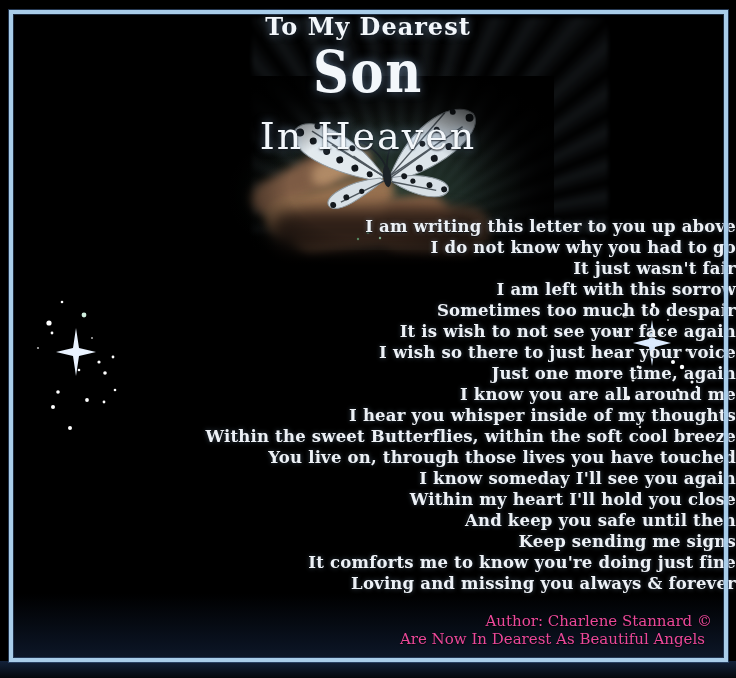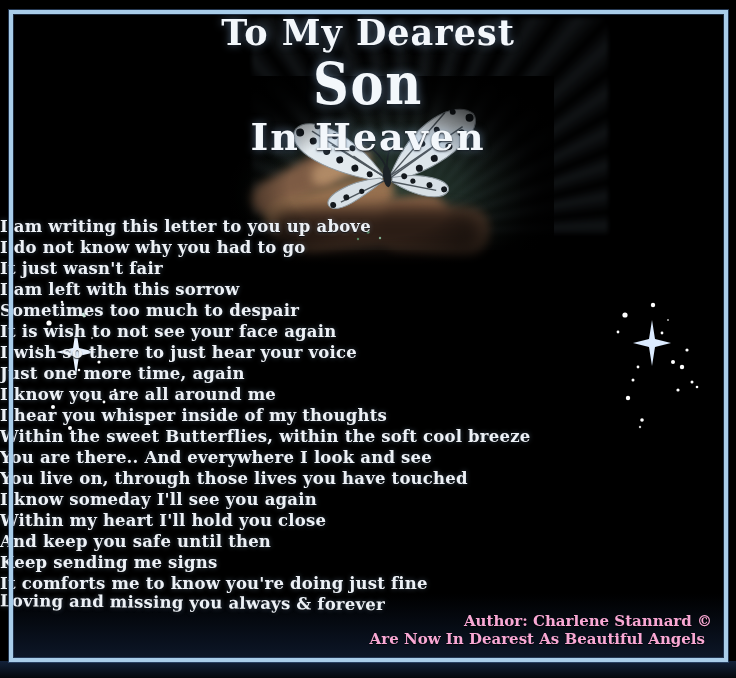--- a/index.html
+++ b/index.html
@@ -59,46 +59,46 @@
     position:absolute; inset:-34px;
     background:radial-gradient(ellipse at 50% 54%, rgba(0,0,0,0) 34%, rgba(0,0,0,.82) 66%, #000 82%);
   }
   
   .starfield { position:absolute; z-index:1; }
   .starfield-left  { left:18px;  top:288px; }
   .starfield-right { left:598px; top:282px; }
   
   .header { position:absolute; left:0; right:0; top:0; text-align:center; z-index:2; color:#f3f7fb; }
   .header-line1 {
-    margin-top:12px; font-size:35px; font-weight:bold; letter-spacing:1px;
+    margin-top:12px; font-size:24px; font-weight:bold; letter-spacing:1px;
     text-shadow:0 0 9px rgba(150,190,235,.5), 0 1px 2px #000;
   }
   .header-title {
     margin-top:2px; font-size:55px; font-weight:bold; letter-spacing:2px; line-height:1.0;
     transform:scale(.9,1.04); transform-origin:center top;
     text-shadow:0 0 10px rgba(150,190,235,.55), 0 2px 2px #000;
   }
   .header-line3 {
-    margin-top:4px; font-size:38px; font-weight:bold; letter-spacing:2px;
+    margin-top:16px; font-size:38px; font-weight:normal; letter-spacing:2px;
     text-shadow:0 0 9px rgba(150,190,235,.5), 0 1px 2px #000;
   }
   
   .poem {
     position:absolute; left:0; right:0; top:216px; z-index:2;
-    text-align:left; font-weight:bold; font-size:16.5px; line-height:21px;
+    text-align:right; font-weight:bold; font-size:16.5px; line-height:21px;
     letter-spacing:.2px; color:#edf1f6;
     text-shadow:0 0 5px rgba(165,200,235,.35), 0 1px 1px rgba(0,0,0,.85);
   }
   .poem .poem-line { white-space:nowrap; }
   .poem .poem-line:nth-child(19) { transform:rotate(.6deg); }
   .poem .poem-line:nth-child(20) { transform:rotate(1.2deg); }
   
   .attribution {
     position:absolute; right:24px; top:612px; z-index:6; text-align:right;
-    font-weight:bold; font-size:15px; line-height:18px; color:#f9a8d4;
+    font-weight:normal; font-size:15px; line-height:18px; color:#ec4899;
     text-shadow:0 1px 1px rgba(0,0,0,.8);
   }
   .attribution .attr-line3 { padding-right:7px; }
 </style>
 </head>
 <body>
 
 <div class="canvas">
 
   <div class="bottom-outer"></div>
@@ -238,21 +238,20 @@
       <div class="poem-line">I do not know why you had to go</div>
       <div class="poem-line">It just wasn't fair</div>
       <div class="poem-line">I am left with this sorrow</div>
       <div class="poem-line">Sometimes too much to despair</div>
       <div class="poem-line">It is wish to not see your face again</div>
       <div class="poem-line">I wish so there to just hear your voice</div>
       <div class="poem-line">Just one more time, again</div>
       <div class="poem-line">I know you are all around me</div>
       <div class="poem-line">I hear you whisper inside of my thoughts</div>
       <div class="poem-line">Within the sweet Butterflies, within the soft cool breeze</div>
-      <div class="poem-line">You are there.. And everywhere I look and see</div>
       <div class="poem-line">You live on, through those lives you have touched</div>
       <div class="poem-line">I know someday I'll see you again</div>
       <div class="poem-line">Within my heart I'll hold you close</div>
       <div class="poem-line">And keep you safe until then</div>
       <div class="poem-line">Keep sending me signs</div>
       <div class="poem-line">It comforts me to know you're doing just fine</div>
       <div class="poem-line">Loving and missing you always &amp; forever</div>
     </div>
 
   <div class="attribution">

